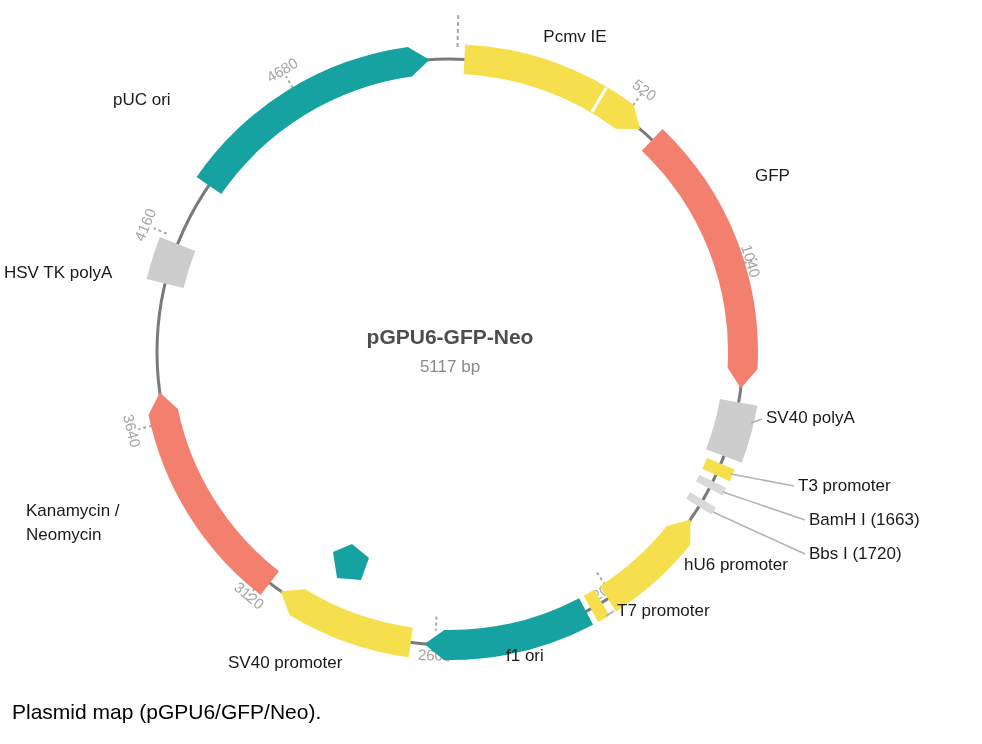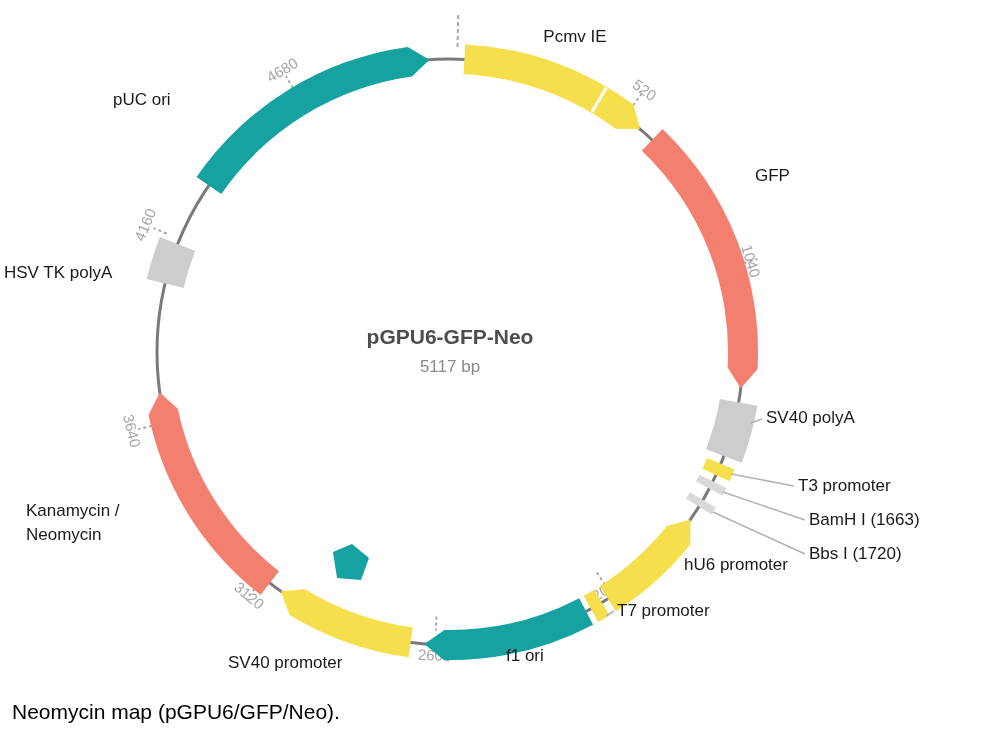--- a/index.html
+++ b/index.html
@@ -64,14 +64,14 @@
         <text x="26" y="516" fill="#1a1a1a" font-size="17" text-anchor="start"><tspan x="26" dy="0">Kanamycin /</tspan><tspan x="26" dy="24">Neomycin</tspan></text>
         <path d="M146.7,279.0 A312 312 0 0 1 159.9,237.1 L195.3,251.1 A274 274 0 0 0 183.6,287.9 Z" fill="#cdcdcd"></path>
         <text x="4" y="278" fill="#1a1a1a" font-size="17" text-anchor="start">HSV TK polyA</text>
         <path d="M196.6,177.0 A308 308 0 0 1 407.8,46.9 L429.5,59.7 L411.9,76.6 A278 278 0 0 0 221.3,194.0 Z" fill="#16a2a0"></path>
         <text x="113" y="105" fill="#1a1a1a" font-size="17" text-anchor="start">pUC ori</text>
         <polygon points="333,552 352,544 369,558 361,580 337,578" fill="#16a2a0"></polygon>
       </g>
     <text class="map-title" x="450" y="344" text-anchor="middle">pGPU6-GFP-Neo</text>
     <text class="map-subtitle" x="450" y="372" text-anchor="middle">5117 bp</text>
   </svg>
-  <figcaption class="caption">Neomycin map (pGPU6/GFP/Neo).</figcaption>
+  <figcaption class="caption">Plasmid map (pGPU6/GFP/Neo).</figcaption>
 </figure>
 
 </body></html>

